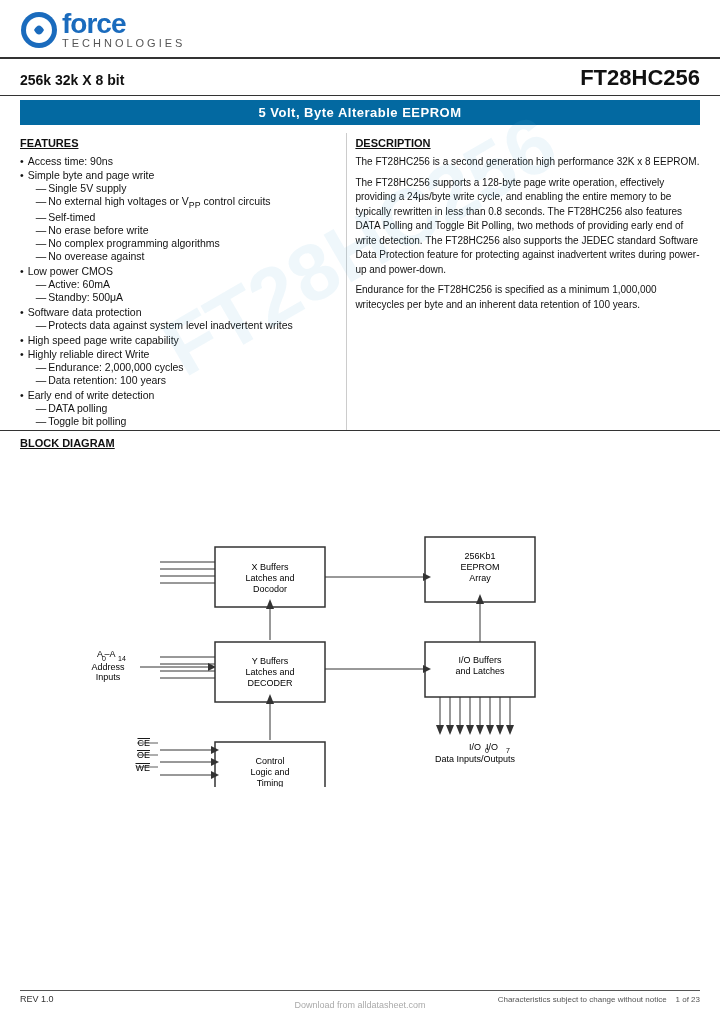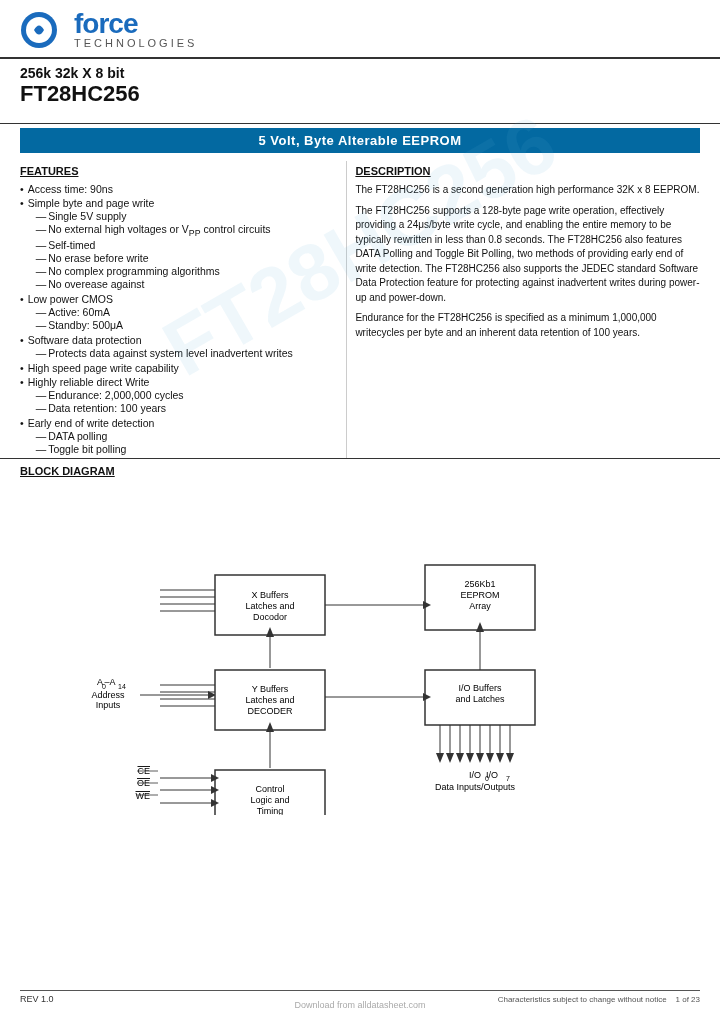--- a/index.html
+++ b/index.html
@@ -16,21 +16,21 @@
     
     .header {
       display: flex;
       align-items: center;
       padding: 10px 20px 8px 20px;
       border-bottom: 2px solid #333;
     }
     .logo-area {
       display: flex;
       align-items: center;
-      gap: 16px;
+      gap: 4px;
     }
     .logo-icon {
       width: 38px;
       height: 38px;
     }
     .logo-text {
       display: flex;
       flex-direction: column;
       line-height: 1;
     }
@@ -45,23 +45,22 @@
       letter-spacing: 3px;
       color: #555;
       font-weight: normal;
     }
 
     
     .part-bar {
       display: flex;
       justify-content: space-between;
       align-items: baseline;
-      padding: 6px 20px 16px 20px;
+      padding: 6px 20px 4px 20px;
       border-bottom: 1.5px solid #333;
-      flex-direction: column;
     }
     .part-desc {
       font-size: 14px;
       font-weight: bold;
       color: #111;
     }
     .part-number {
       font-size: 22px;
       font-weight: bold;
       color: #111;

